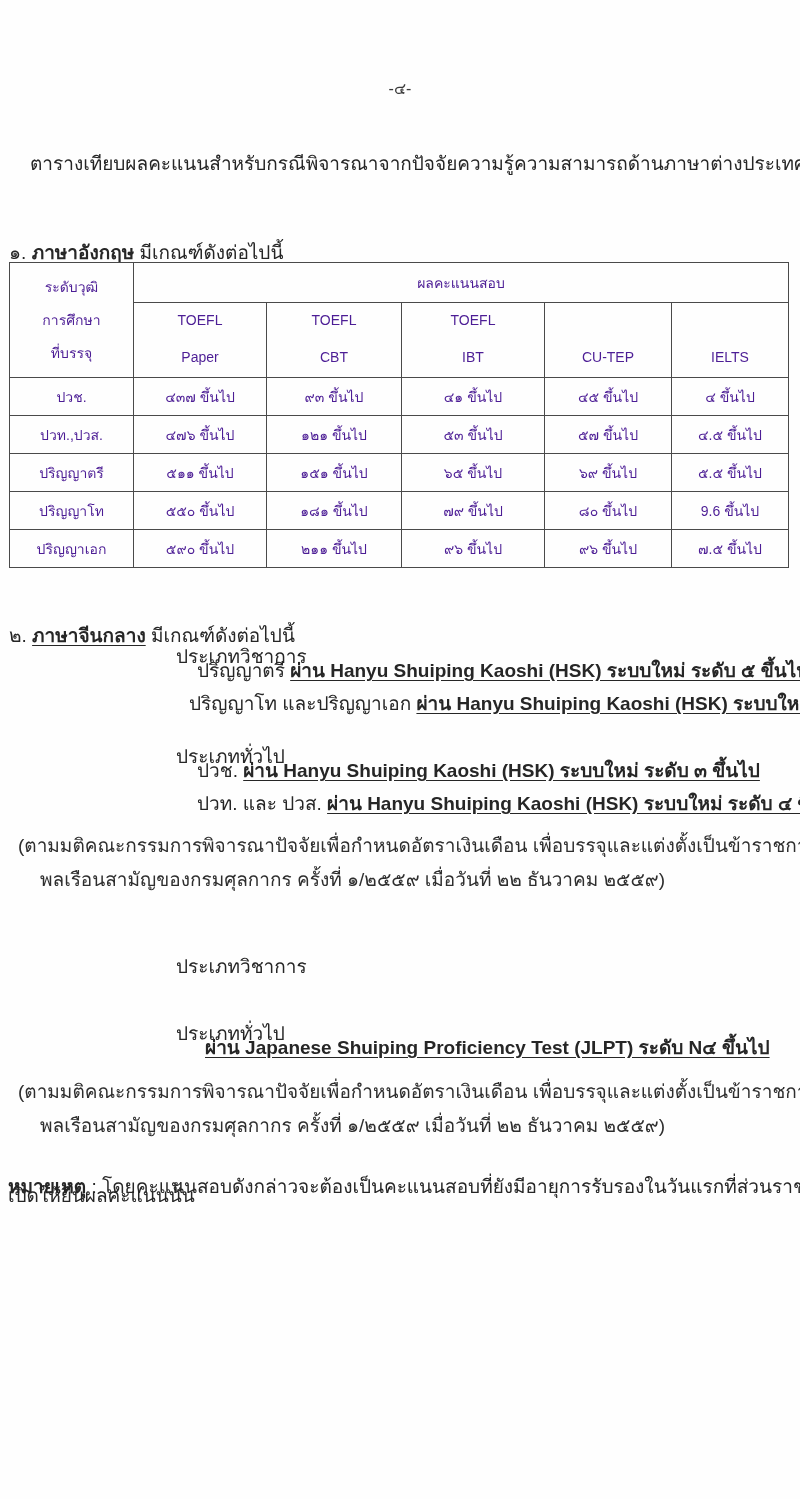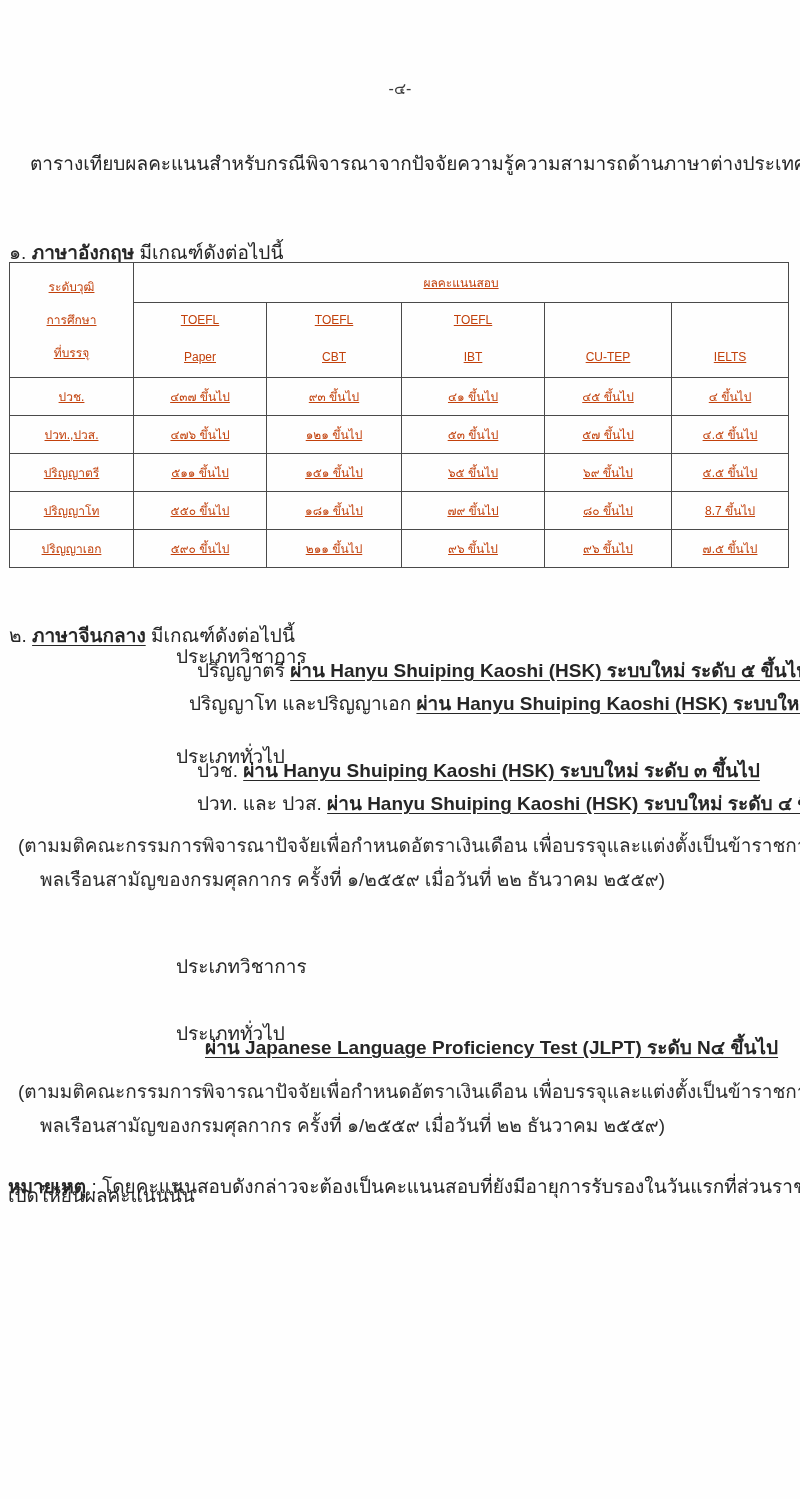--- a/index.html
+++ b/index.html
@@ -65,23 +65,22 @@
   .footer-l1 { top: 1171px; left: 8px; font-size: 19px; }
   .footer-l2 { top: 1180px; left: 8px; font-size: 19px; }
   .footer-label { font-weight: bold; }
 
   table.score-table {
     position: absolute;
     top: 262px; left: 9px;
     border-collapse: collapse;
     table-layout: fixed;
     width: 779px;
-    font-size: 12px;
-    color: #c2410c;
-    text-decoration: underline;
+    font-size: 14px;
+    color: #4c1d95;
   }
   table.score-table td {
     border: 1px solid #4a4a4a;
     text-align: center;
     padding: 0;
   }
   td.group-header { height: 39px; vertical-align: middle; }
   td.col-header { height: 73px; vertical-align: bottom; }
   td.col-header div { line-height: 34px; padding-bottom: 3px; }
   td.row-header { vertical-align: middle; }
@@ -160,21 +159,21 @@
         <td>๖๕ ขึ้นไป</td>
         <td>๖๙ ขึ้นไป</td>
         <td>๕.๕ ขึ้นไป</td>
       </tr>
       <tr class="data-row">
         <td>ปริญญาโท</td>
         <td>๕๕๐ ขึ้นไป</td>
         <td>๑๘๑ ขึ้นไป</td>
         <td>๗๙ ขึ้นไป</td>
         <td>๘๐ ขึ้นไป</td>
-        <td>8.7 ขึ้นไป</td>
+        <td>9.6 ขึ้นไป</td>
       </tr>
       <tr class="data-row">
         <td>ปริญญาเอก</td>
         <td>๕๙๐ ขึ้นไป</td>
         <td>๒๑๑ ขึ้นไป</td>
         <td>๙๖ ขึ้นไป</td>
         <td>๙๖ ขึ้นไป</td>
         <td>๗.๕ ขึ้นไป</td>
       </tr>
     </tbody>
@@ -196,21 +195,21 @@
 
   <div class="abs note-line n1-l1">(ตามมติคณะกรรมการพิจารณาปัจจัยเพื่อกำหนดอัตราเงินเดือน เพื่อบรรจุและแต่งตั้งเป็นข้าราชการ</div>
   <div class="abs note-line n1-l2">พลเรือนสามัญของกรมศุลกากร ครั้งที่ ๑/๒๕๕๙ เมื่อวันที่ ๒๒ ธันวาคม ๒๕๕๙)</div>
 
 
   <div class="abs sub-heading s3-sub1">ประเภทวิชาการ</div>
 
 
   <div class="abs sub-heading s3-sub2">ประเภททั่วไป</div>
 
-  <div class="abs crit-line s3-l2"><span class="bu">ผ่าน Japanese Language Proficiency Test (JLPT) ระดับ N๔ ขึ้นไป</span></div>
+  <div class="abs crit-line s3-l2"><span class="bu">ผ่าน Japanese Shuiping Proficiency Test (JLPT) ระดับ N๔ ขึ้นไป</span></div>
 
   <div class="abs note-line n2-l1">(ตามมติคณะกรรมการพิจารณาปัจจัยเพื่อกำหนดอัตราเงินเดือน เพื่อบรรจุและแต่งตั้งเป็นข้าราชการ</div>
   <div class="abs note-line n2-l2">พลเรือนสามัญของกรมศุลกากร ครั้งที่ ๑/๒๕๕๙ เมื่อวันที่ ๒๒ ธันวาคม ๒๕๕๙)</div>
 
   <div class="abs footer-l1"><span class="footer-label">หมายเหตุ</span><span> : </span><span>โดยคะแนนสอบดังกล่าวจะต้องเป็นคะแนนสอบที่ยังมีอายุการรับรองในวันแรกที่ส่วนราชการ</span></div>
   <div class="abs footer-l2">เปิดให้ยื่นผลคะแนนนั้น</div>
 
 </div>
 
 </body></html>

